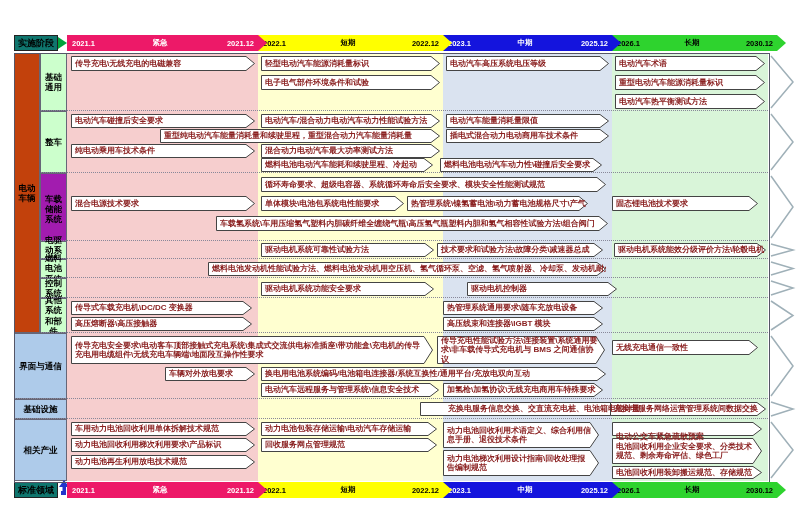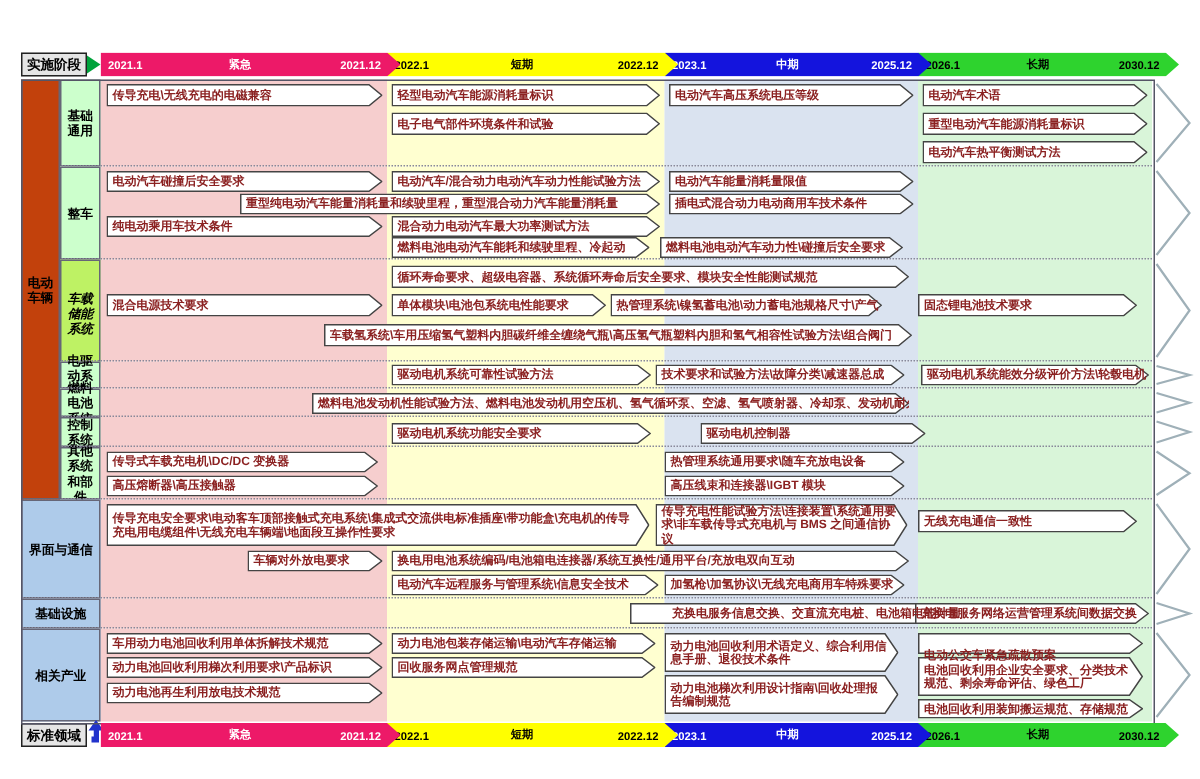--- a/index.html
+++ b/index.html
@@ -1,21 +1,21 @@
 <!DOCTYPE html>
 <html><head>
 <meta charset="utf-8">
 <style>
   html,body{margin:0;padding:0;background:#fff;}
   body{width:800px;height:519px;position:relative;overflow:hidden;
        font-family:"Liberation Sans","DejaVu Sans",sans-serif;}
   #roadmap{position:absolute;inset:0;}
   .title{position:absolute;top:6px;left:0;width:800px;box-sizing:border-box;padding-left:34px;
          text-align:center;font-size:13px;font-weight:bold;color:#17375E;}
-  .legend-box{position:absolute;background:#e5e5e5;border:1px solid #222;box-sizing:border-box;
+  .legend-box{position:absolute;background:#0f766e;border:1px solid #222;box-sizing:border-box;
               display:flex;align-items:center;justify-content:center;
               font-size:9px;font-weight:bold;color:#000;}
   .green-arrow{position:absolute;width:0;height:0;
                border-left:9px solid #00A33C;border-top:6px solid transparent;border-bottom:6px solid transparent;}
   .band-cell{position:absolute;box-sizing:border-box;}
   .band-label{position:absolute;border:1px solid #667;box-sizing:border-box;
               display:flex;align-items:center;justify-content:center;text-align:center;
               font-size:8.5px;font-weight:bold;color:#000;line-height:1.2;word-break:break-all;padding:0 2px;}
   .frame{position:absolute;left:14px;top:53px;width:754px;height:428px;border:1px solid #556;pointer-events:none;}
   .band-sep{position:absolute;left:14px;width:754px;height:0;border-top:1px dotted #889;pointer-events:none;}
@@ -148,21 +148,21 @@
     <div class="arrow" style="left: 440px; top: 158px; width: 162px; height: 14px;">
       <svg>
         <polygon points="0.5,0.5 153,0.5 161.5,7 153,13.5 0.5,13.5" fill="#FFFFFF" stroke="#444" stroke-width="1"></polygon>
       </svg>
       <span class="t">燃料电池电动汽车动力性\碰撞后安全要求</span>
     </div>
     <div class="band-cell" style="left: 67px; top: 173px; width: 191px; height: 68px; background: rgb(246, 206, 206);"></div>
     <div class="band-cell" style="left: 258px; top: 173px; width: 185px; height: 68px; background: rgb(255, 255, 208);"></div>
     <div class="band-cell" style="left: 443px; top: 173px; width: 169px; height: 68px; background: rgb(218, 227, 240);"></div>
     <div class="band-cell" style="left: 612px; top: 173px; width: 156px; height: 68px; background: rgb(217, 245, 217);"></div>
-    <div class="band-label" style="left: 40px; top: 173px; width: 27px; height: 72px; background: #bef264; font-style: italic;">车载储能系统</div>
+    <div class="band-label" style="left: 40px; top: 173px; width: 27px; height: 72px; background: #a21caf;">车载储能系统</div>
     <div class="band-sep" style="top: 172px;"></div>
     <svg class="chev" width="26" height="64" style="left: 770px; top: 175px;">
       <polyline points="1,1 23,32 1,63" fill="none" stroke="#9FB0B8" stroke-width="1.5"></polyline>
     </svg>
     <div class="arrow" style="left: 261px; top: 177px; width: 345px; height: 15px;">
       <svg>
         <polygon points="0.5,0.5 336,0.5 344.5,7.5 336,14.5 0.5,14.5" fill="#FFFFFF" stroke="#444" stroke-width="1"></polygon>
       </svg>
       <span class="t">循环寿命要求、超级电容器、系统循环寿命后安全要求、模块安全性能测试规范</span>
     </div>

